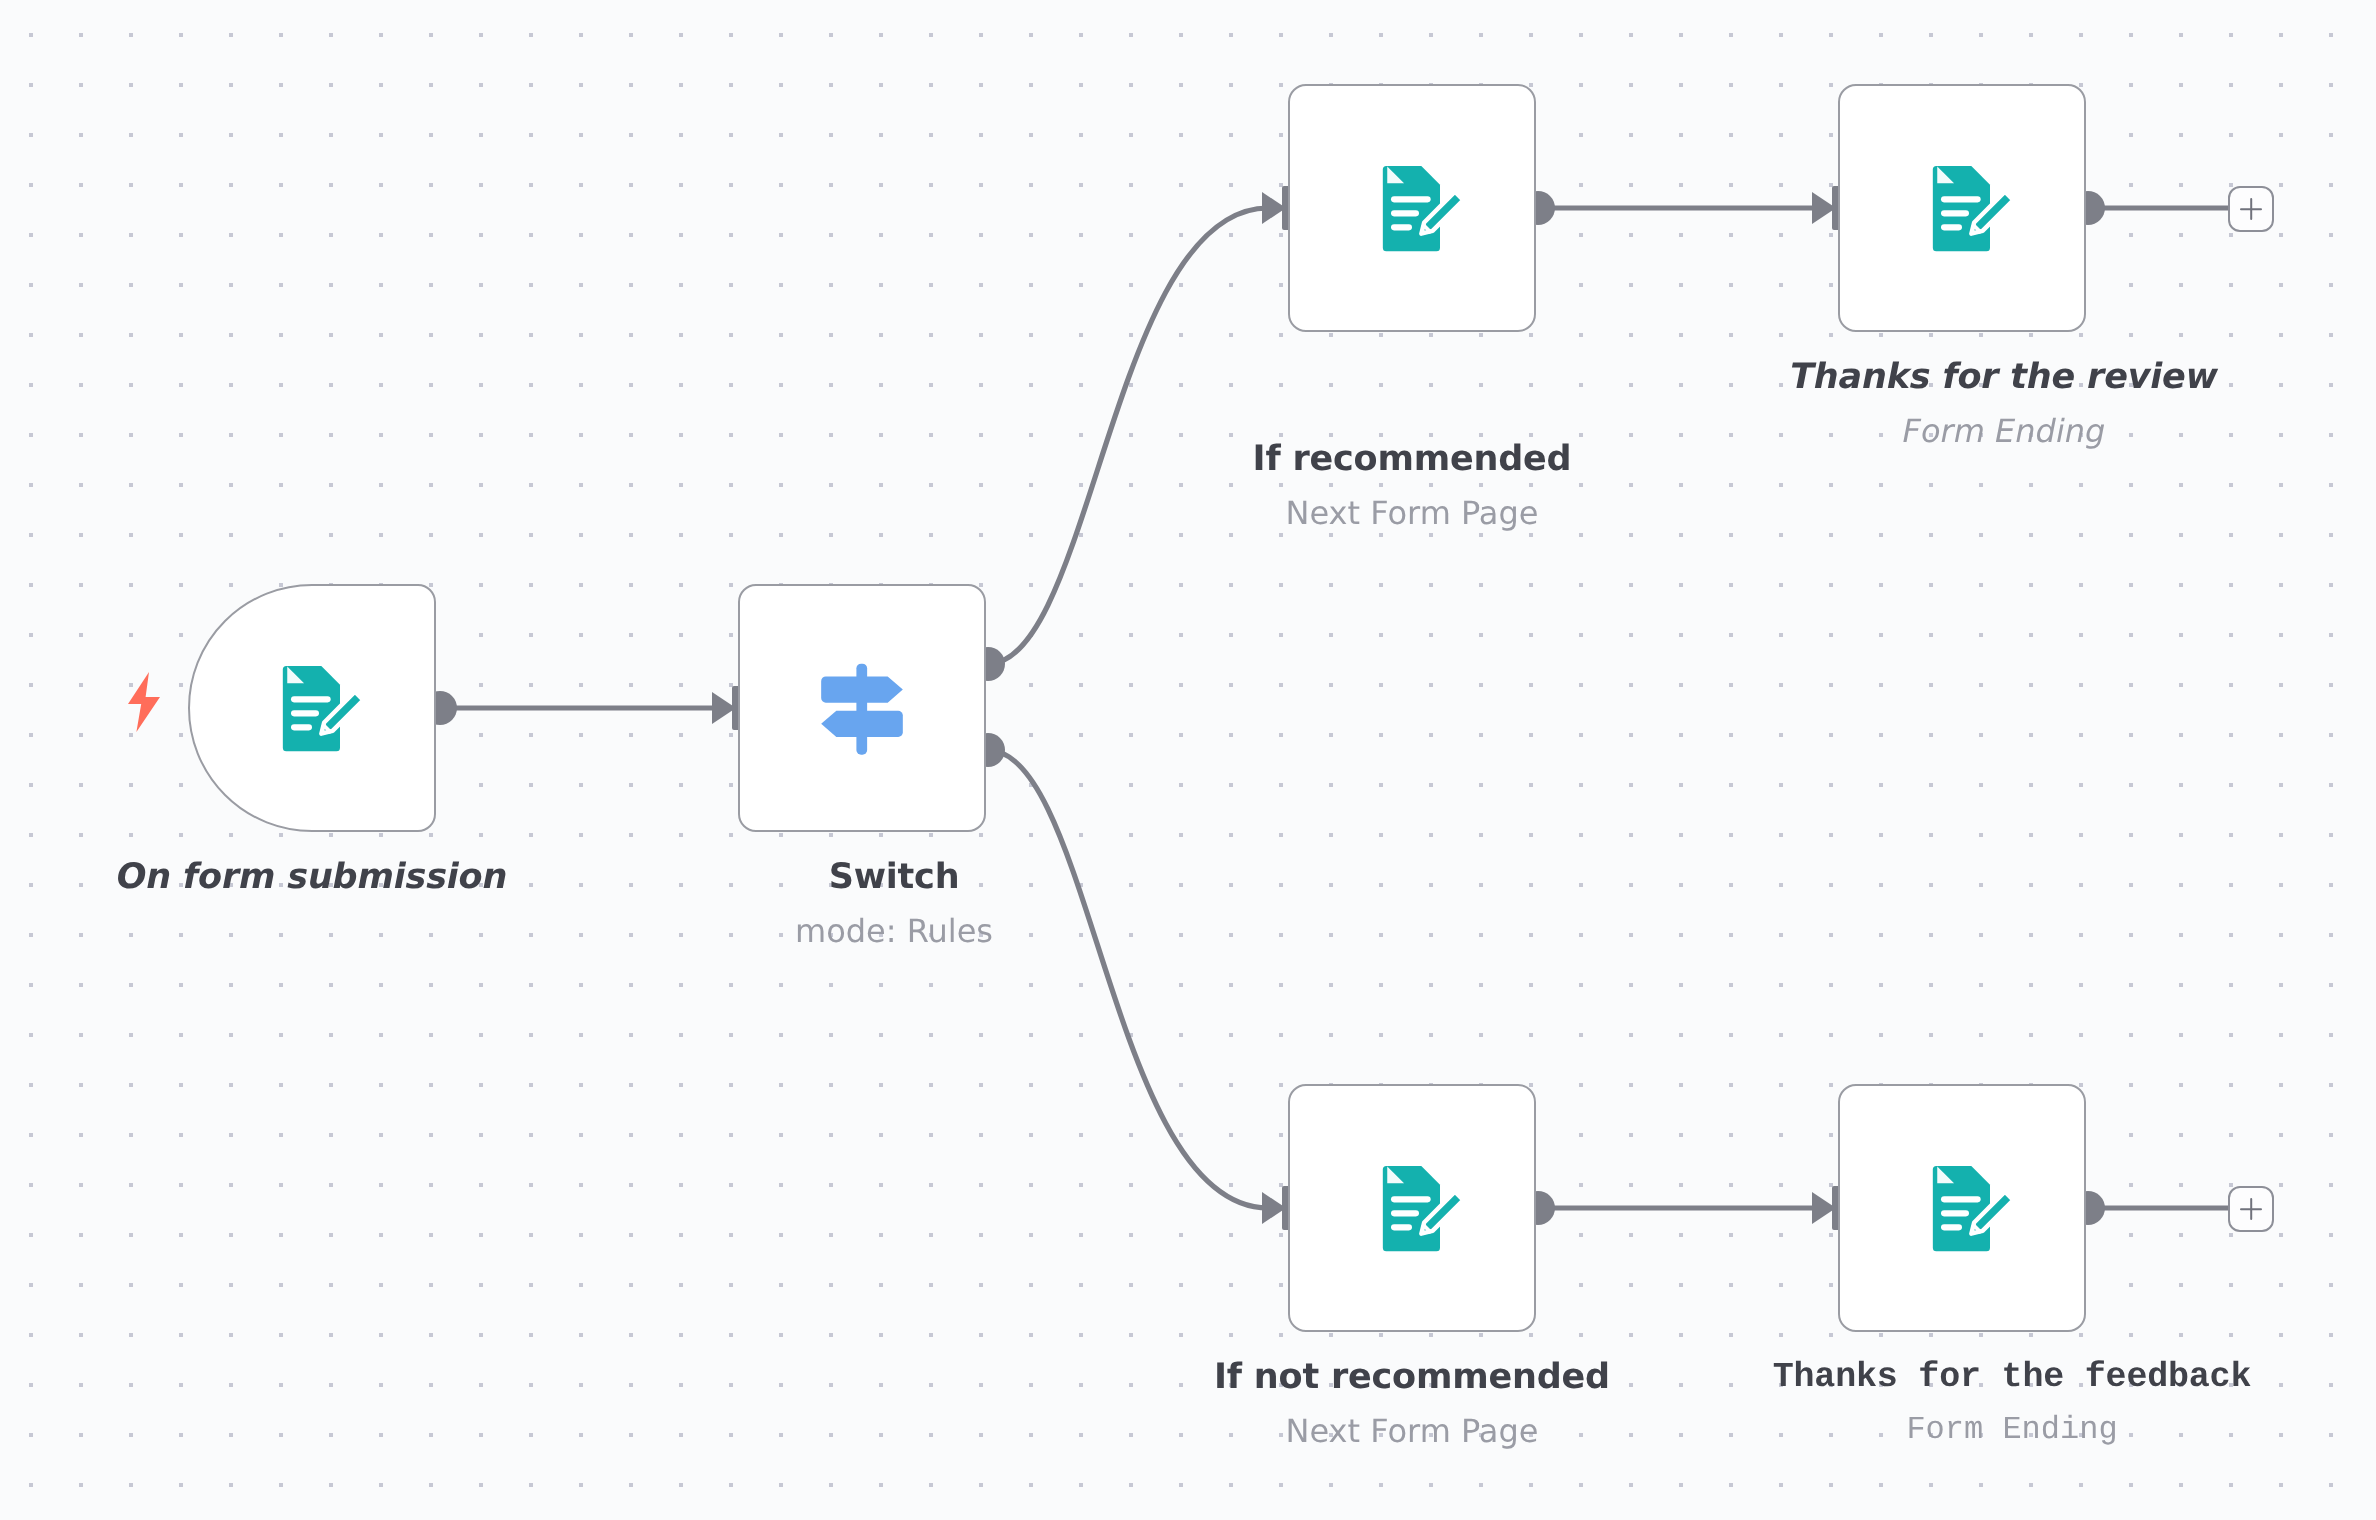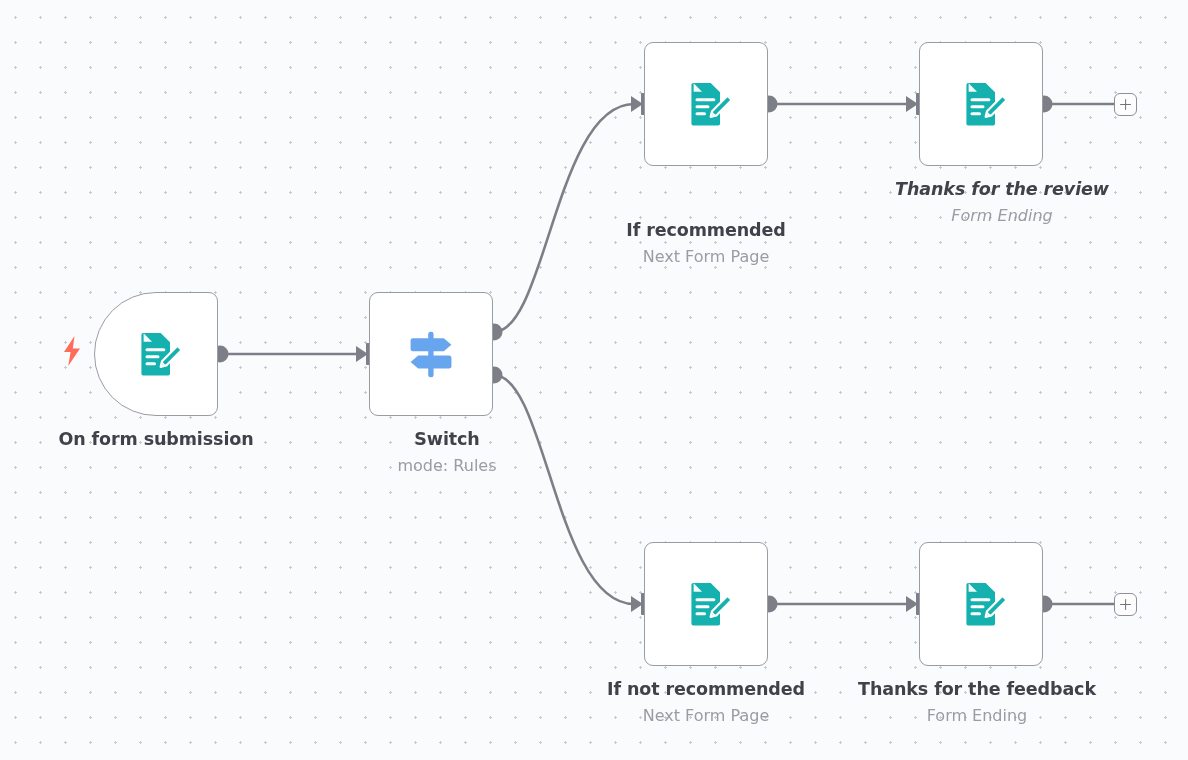--- a/index.html
+++ b/index.html
@@ -191,21 +191,21 @@
         <rect x="15" y="19" width="17" height="2.6" rx="1.3" fill="#ffffff"></rect>
         <rect x="15" y="25" width="12" height="2.6" rx="1.3" fill="#ffffff"></rect>
         <rect x="15" y="31" width="9" height="2.6" rx="1.3" fill="#ffffff"></rect>
         <g transform="translate(21,16) rotate(0)">
           <path d="M21.4 1.0 l3.6 3.6 l-13.2 13.2 l-4.8 1.2 l1.2 -4.8 z" fill="#14b1ae" stroke="#ffffff" stroke-width="1.9" stroke-linejoin="round"></path>
           <path d="M7.6 15.0 l3.6 3.6" stroke="#ffffff" stroke-width="1.6"></path>
         </g>
       </svg>
     </span>
   </div>
-  <div class="label-block" style="left:6px; top:428px; width:300px;">
+  <div class="label-block" style="left:6px; top:428px; width:300px;font-style:italic;">
     <span class="node-title">On form submission</span>
   </div>
 
   <div class="node" style="left:369px; top:292px; width:124px; height:124px;">
     <span class="glyph">
       <svg width="56" height="56" viewBox="0 0 48 48">
         <rect x="21.6" y="5" width="4.6" height="39" rx="2" fill="#68a5ef"></rect>
         <path d="M8.5 10.5 h26.5 l6.5 5.6 l-6.5 5.6 h-26.5 a2 2 0 0 1 -2 -2 v-7.2 a2 2 0 0 1 2 -2 z" fill="#68a5ef"></path>
         <path d="M39.5 25.2 h-26.5 l-6.5 5.6 l6.5 5.6 h26.5 a2 2 0 0 0 2 -2 v-7.2 a2 2 0 0 0 -2 -2 z" fill="#68a5ef"></path>
       </svg>
@@ -284,21 +284,21 @@
         <rect x="15" y="19" width="17" height="2.6" rx="1.3" fill="#ffffff"></rect>
         <rect x="15" y="25" width="12" height="2.6" rx="1.3" fill="#ffffff"></rect>
         <rect x="15" y="31" width="9" height="2.6" rx="1.3" fill="#ffffff"></rect>
         <g transform="translate(21,16)">
           <path d="M21.4 1.0 l3.6 3.6 l-13.2 13.2 l-4.8 1.2 l1.2 -4.8 z" fill="#14b1ae" stroke="#ffffff" stroke-width="1.9" stroke-linejoin="round"></path>
           <path d="M7.6 15.0 l3.6 3.6" stroke="#ffffff" stroke-width="1.6"></path>
         </g>
       </svg>
     </span>
   </div>
-  <div class="label-block" style="left:827px; top:678px; width:300px;">
+  <div class="label-block" style="left:856px; top:678px; width:300px;font-family:Liberation Mono, monospace;">
     <span class="node-title">Thanks for the feedback</span>
     <span class="node-subtitle">Form Ending</span>
   </div>
 
   <div class="plus-btn" style="left:1114px; top:93px;"></div>
   <div class="plus-btn" style="left:1114px; top:593px;"></div>
 
 </div>
 
 </body></html>

